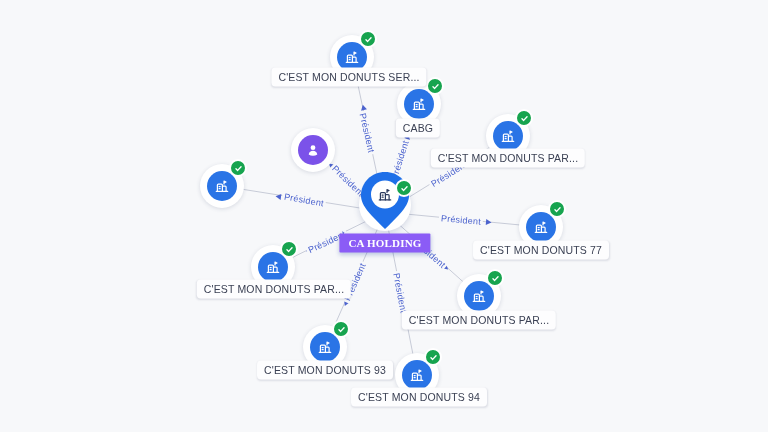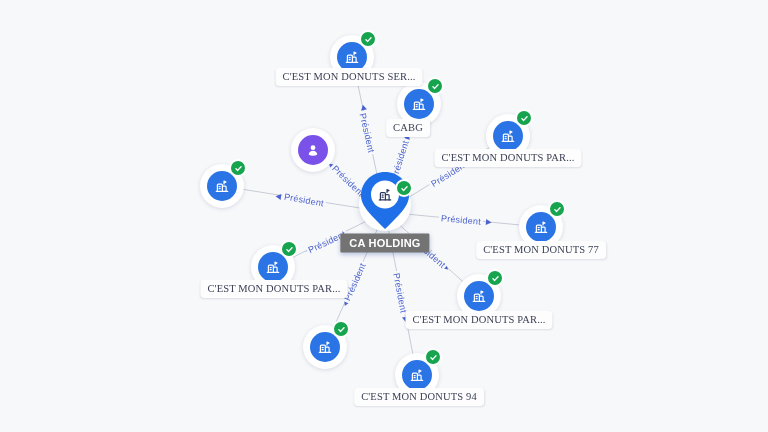--- a/index.html
+++ b/index.html
@@ -37,37 +37,37 @@
     border:2px solid #fff;border-radius:50%;box-sizing:border-box;
     display:flex;align-items:center;justify-content:center;z-index:4;}
   .n1{left:352px;top:57px;}  .n2{left:419px;top:104px;} .n3{left:508px;top:136px;}
   .n4{left:541px;top:227px;} .n5{left:479px;top:296px;} .n6{left:417px;top:375px;}
   .n7{left:325px;top:347px;} .n8{left:273px;top:267px;} .n9{left:222px;top:186px;}
   .n10{left:313px;top:150px;}
 
   
   .pill{position:absolute;transform:translate(-50%,-50%);background:#fdfdfe;color:#3b4154;
     font-size:10.5px;font-weight:500;letter-spacing:.15px;padding:3px 7px 4px;
-    border-radius:4px;box-shadow:0 1px 2px rgba(30,40,80,.12);white-space:nowrap;z-index:4;font-family:Liberation Serif, serif;}
-  .p1{left:349px;top:77px;}  .p2{left:408px;top:128px;} .p3{left:508px;top:158px;}
+    border-radius:4px;box-shadow:0 1px 2px rgba(30,40,80,.12);white-space:nowrap;z-index:4;}
+  .p1{left:349px;top:77px;}  .p2{left:418px;top:128px;} .p3{left:508px;top:158px;}
   .p4{left:541px;top:250px;text-align:center;} .p5{left:479px;top:320px;} .p6{left:419px;top:397px;}
   .p7{left:325px;top:370px;} .p8{left:274px;top:289px;} .p9{left:222px;top:209px;}
   .p10{left:313px;top:172px;}
 
   
   .center-halo{position:absolute;left:385px;top:205px;width:52px;height:52px;
     transform:translate(-50%,-50%);background:#fff;border-radius:50%;z-index:5;
     box-shadow:0 2px 6px rgba(40,60,120,.18);}
   .pin{position:absolute;left:385px;top:233px;transform:translate(-50%,-100%);z-index:5;}
   .center-badge{position:absolute;left:404px;top:188px;transform:translate(-50%,-50%);
     right:auto;top-width:auto;z-index:6;}
   .center-pill{position:absolute;left:385px;top:243px;transform:translate(-50%,-50%);
-    background:#737373;color:#fff;font-weight:700;font-size:11px;letter-spacing:.2px;
+    background:#8b5cf6;color:#fff;font-weight:700;font-size:11px;letter-spacing:.2px;
     padding:3px 9px 4px;border-radius:1px;white-space:nowrap;z-index:6;
-    box-shadow:0 2px 4px rgba(20,60,150,.25);}
+    box-shadow:0 2px 4px rgba(20,60,150,.25);font-family:Liberation Serif, serif;}
 </style>
 </head>
 <body>
 
 <div class="stage">
 
   <svg class="edges" width="768" height="432">
     <line class="edge-line" x1="385" y1="212" x2="352" y2="57"></line>
     <line class="edge-line" x1="385" y1="212" x2="419" y2="104"></line>
     <line class="edge-line" x1="385" y1="212" x2="508" y2="136"></line>
@@ -241,20 +241,21 @@
             <path d="M5.1 8.6h1.1M5.1 10.7h1.1"></path>
           </g>
         </svg>
     </div>
     <div class="badge">
       <svg width="9" height="9" viewBox="0 0 16 16">
           <path d="M3.5 8.4l3 3 6-6.4" stroke="#fff" stroke-width="2.4" fill="none" stroke-linecap="round" stroke-linejoin="round"></path>
         </svg>
     </div>
   </div>
+  <div class="pill p7">C'EST MON DONUTS 93</div>
 
   <div class="node n8">
     <div class="halo"></div>
     <div class="disc company">
       <svg width="16" height="16" viewBox="0 0 16 16">
           <g fill="none" stroke="#fff" stroke-width="1.2" stroke-linecap="round" stroke-linejoin="round">
             <path d="M2.3 13.4h11.4"></path>
             <path d="M3.4 13.4V7.1c0-.5.4-1 1-1h3c.6 0 1 .5 1 1v6.3"></path>
             <path d="M8.4 8.2h2.8c.5 0 .9.4.9.9v4.3"></path>
             <path d="M10 6V3.1l2 .9-2 .9"></path>

